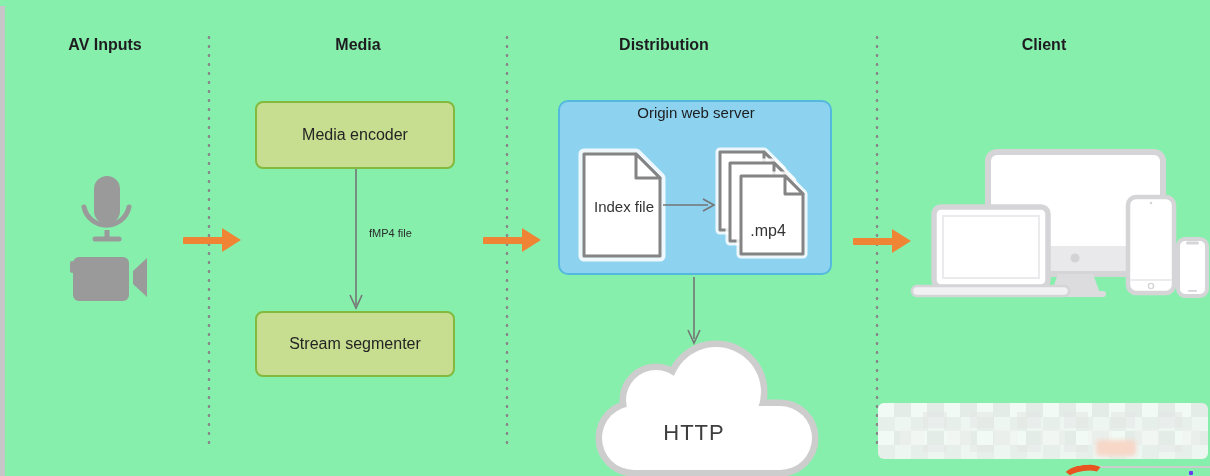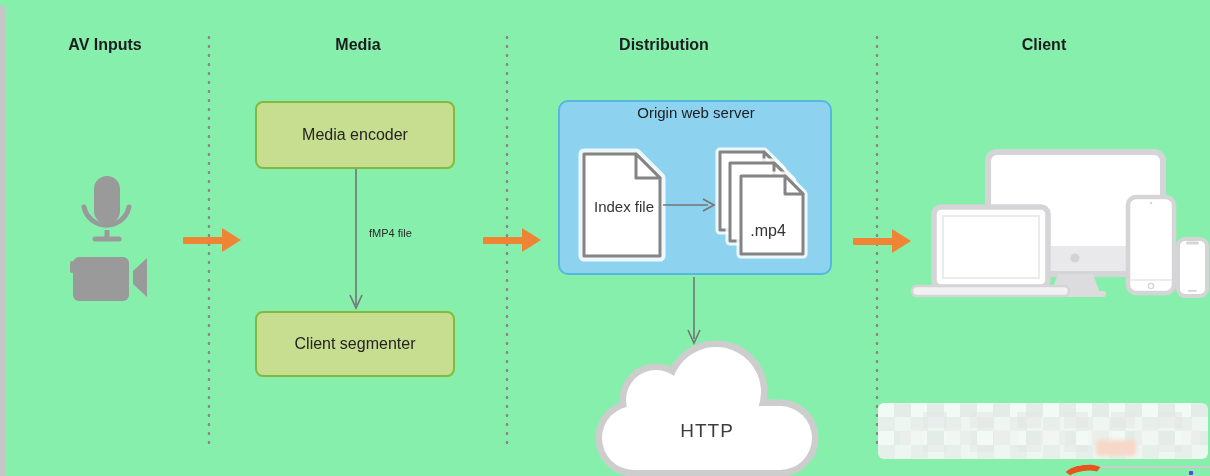--- a/index.html
+++ b/index.html
@@ -28,21 +28,21 @@
   }
   .bluebox{
     position:absolute;left:558px;top:100px;width:274px;height:175px;
     background:#8dd3f0;border:2px solid #55b8de;border-radius:10px;box-sizing:border-box;
   }
   .origin-title{position:absolute;left:696px;top:104px;transform:translateX(-50%);
     font-size:15px;font-weight:500;color:#1d1d1f;white-space:nowrap;}
   .flow-label{position:absolute;font-size:11px;color:#2b2b2b;white-space:nowrap;}
   .doc-label{position:absolute;text-align:center;color:#343434;}
   .http-label{position:absolute;left:694px;top:420px;transform:translateX(-50%);
-    font-size:19px;letter-spacing:1px;color:#3d3d3d;margin-left:13px;}
+    font-size:22px;letter-spacing:1px;color:#3d3d3d;}
   svg{position:absolute;overflow:visible;}
   .mosaic{
     position:absolute;left:878px;top:403px;width:330px;height:56px;border-radius:6px;opacity:.92;
     background-image:conic-gradient(#ececec 25%,#f7f7f7 0 50%,#efefef 0 75%,#fbfbfb 0);
     background-size:33px 28px;
   }
   .mosaic2{
     position:absolute;left:900px;top:412px;width:300px;height:40px;opacity:.5;
     background-image:conic-gradient(#e4e4e4 25%,transparent 0 50%,#f1f1f1 0 75%,transparent 0);
     background-size:47px 33px;
@@ -99,21 +99,21 @@
     <span>Media encoder</span>
   </div>
 
   <svg style="left:348px;top:169px" width="16" height="142" viewBox="0 0 16 142">
     <line x1="8" y1="0" x2="8" y2="136" stroke="#757575" stroke-width="1.6"></line>
     <polyline points="2,126 8,139 14,126" fill="none" stroke="#757575" stroke-width="1.6"></polyline>
   </svg>
   <div class="flow-label" style="left:369px;top:227px">fMP4 file</div>
 
   <div class="gbox" style="top:311px;height:66px">
-    <span>Client segmenter</span>
+    <span>Stream segmenter</span>
   </div>
 
   <div class="bluebox"></div>
   <div class="origin-title">Origin web server</div>
 
   <svg style="left:580px;top:150px" width="88" height="112" viewBox="0 0 88 112">
     <path d="M4,4 H56 L80,28 V106 H4 Z" fill="#ffffff" stroke="#ffffff" stroke-width="11" stroke-linejoin="round" opacity="0.85"></path>
     <path d="M4,4 H56 L80,28 V106 H4 Z" fill="#ffffff" stroke="#848484" stroke-width="3" stroke-linejoin="round"></path>
     <path d="M56,4 V28 H80 Z" fill="#ffffff" stroke="#848484" stroke-width="3" stroke-linejoin="round"></path>
   </svg>

